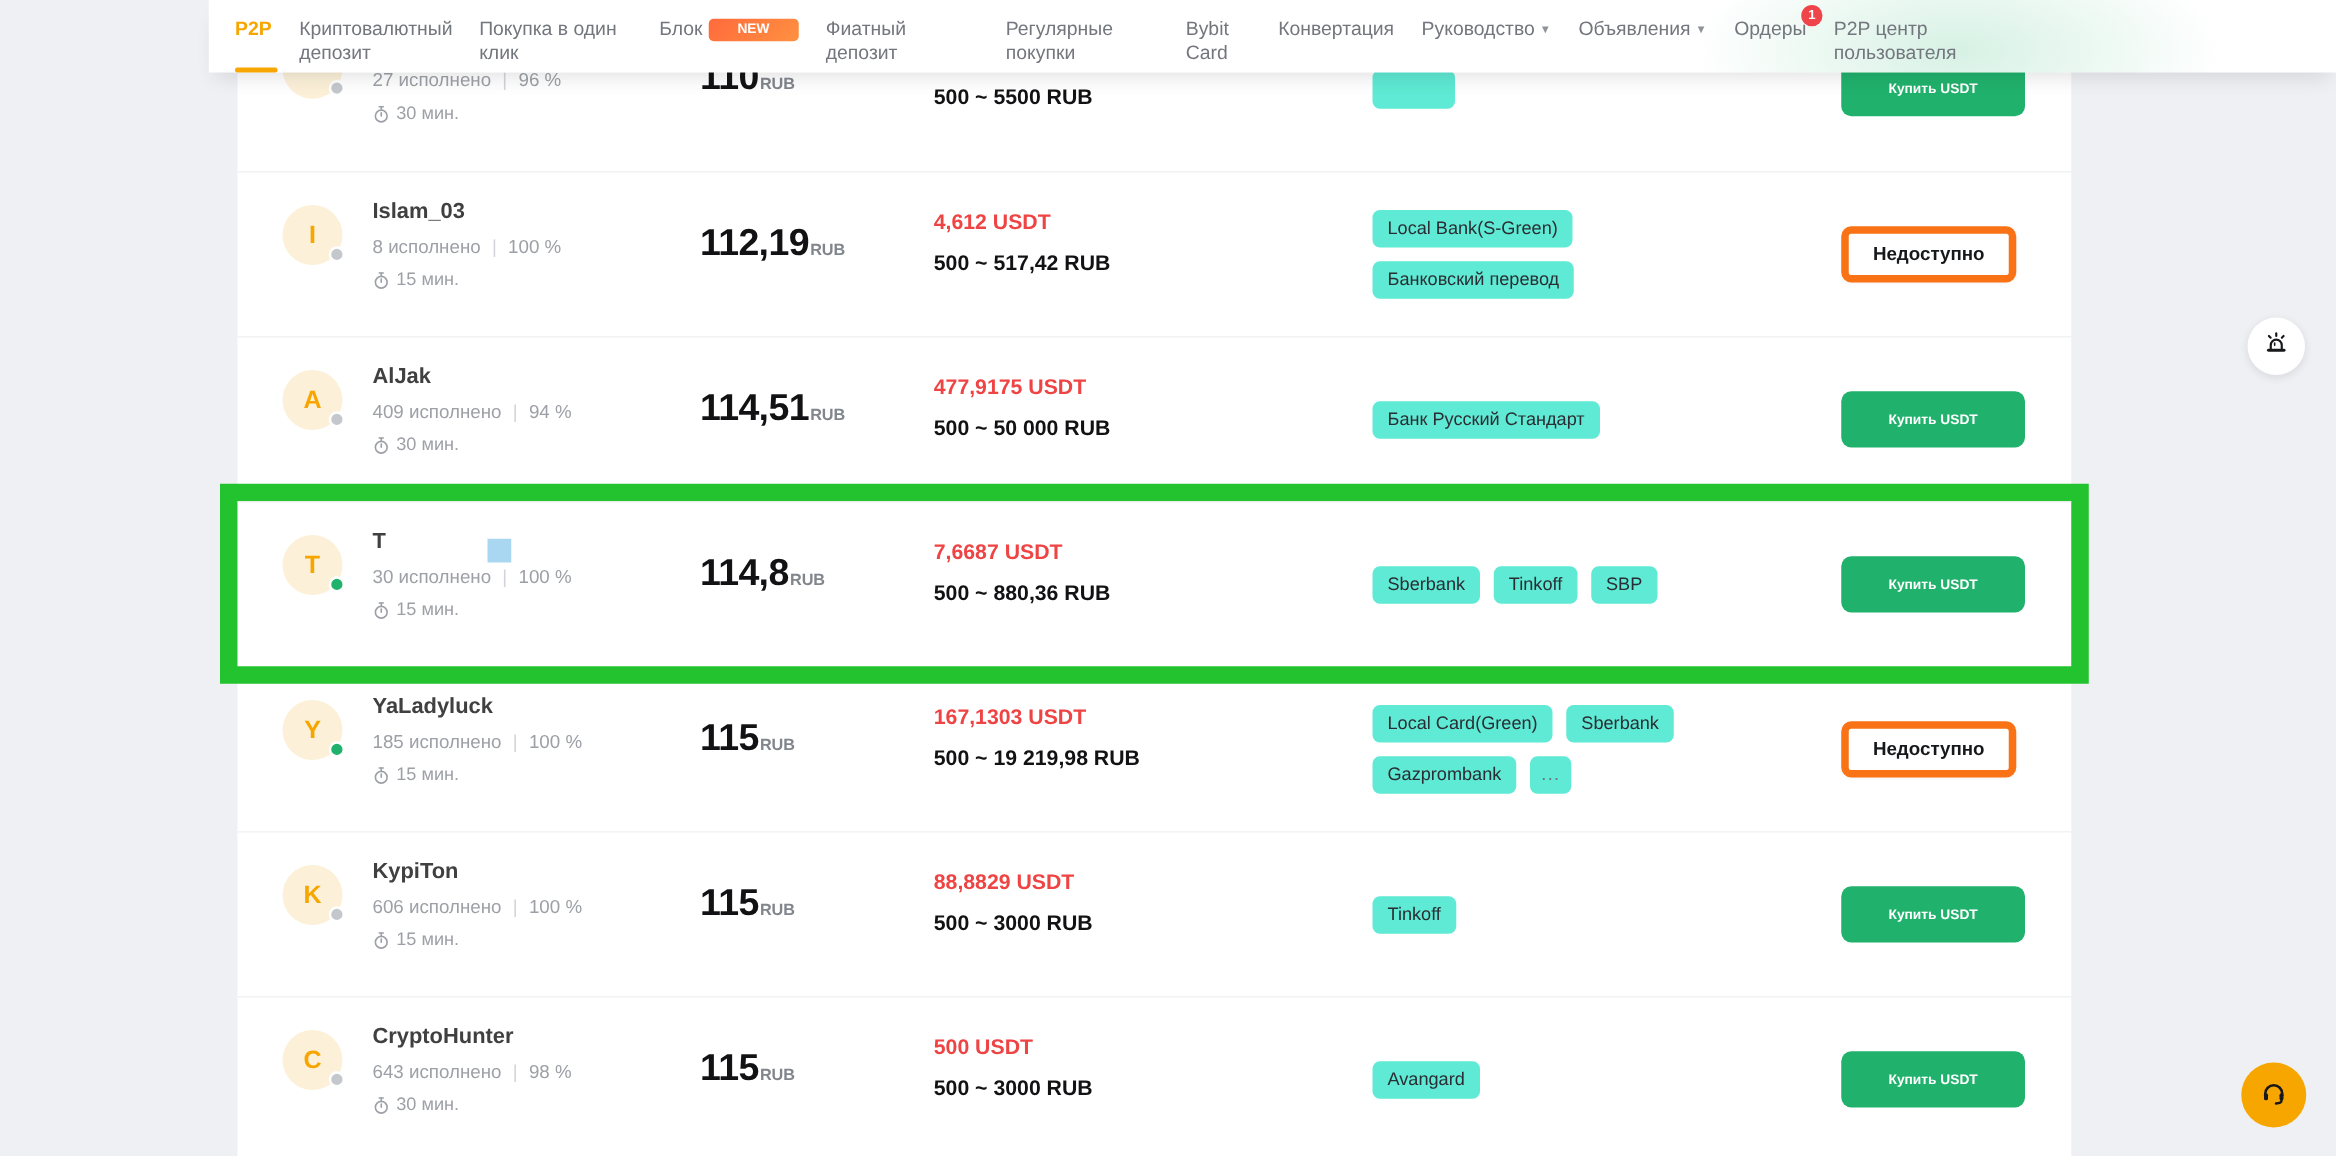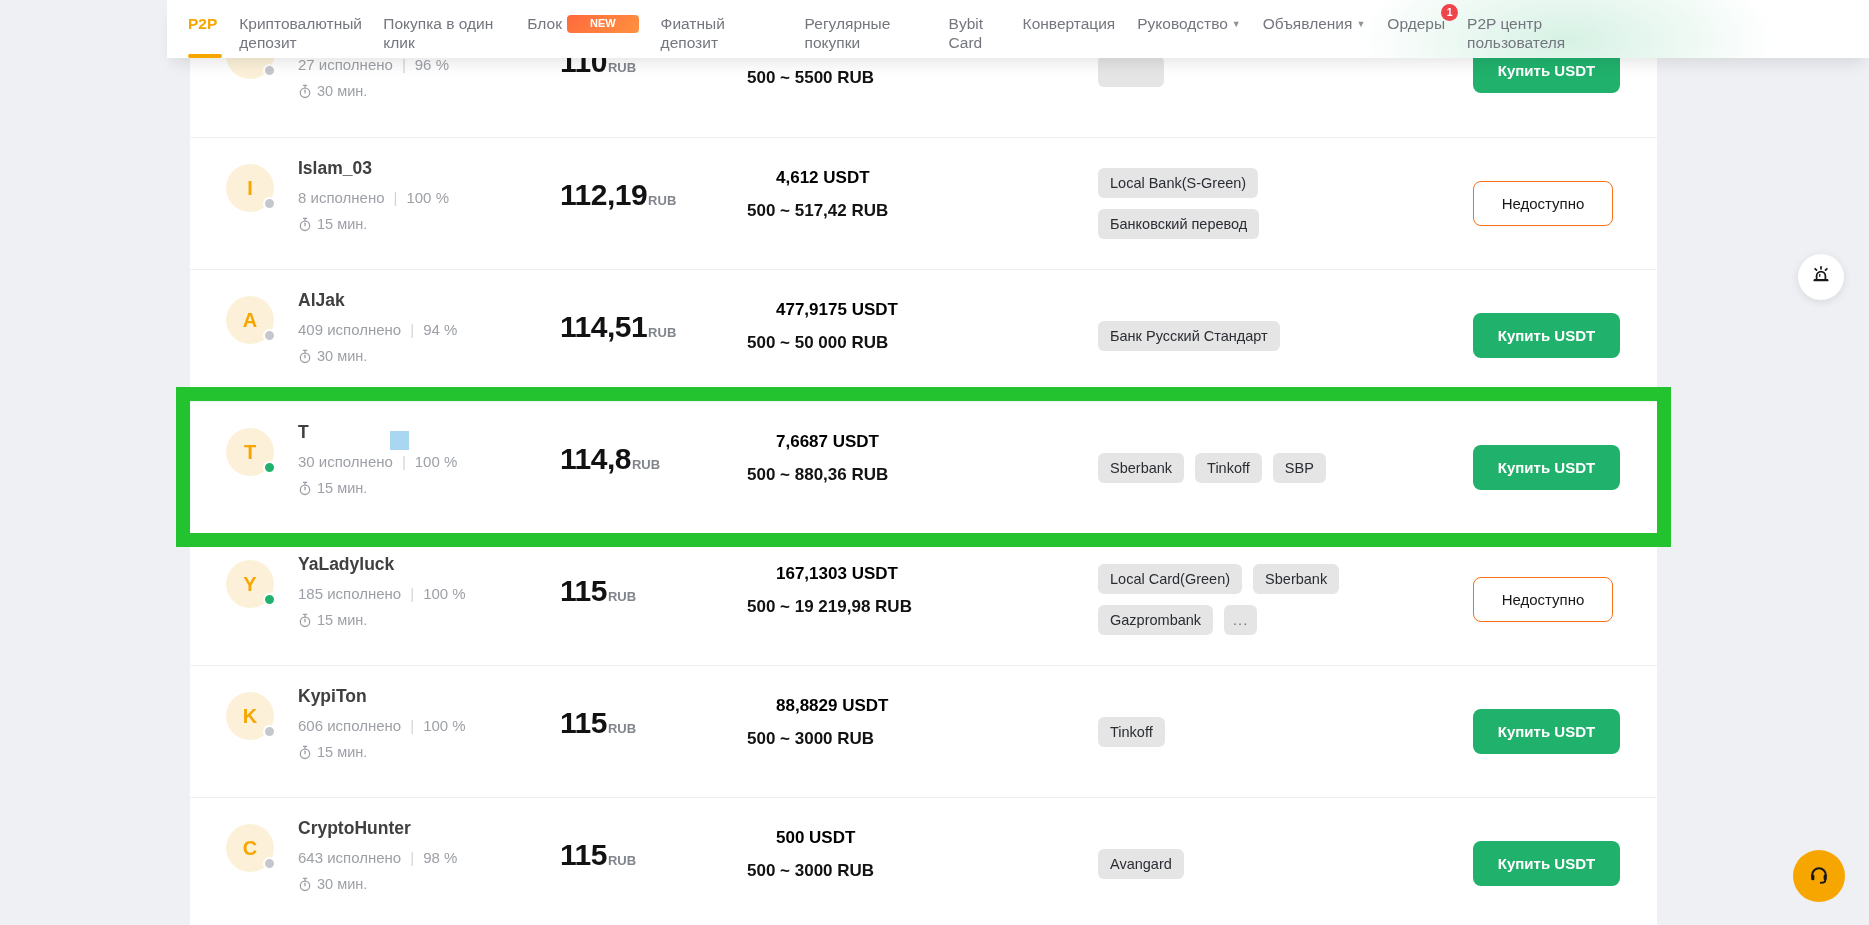--- a/index.html
+++ b/index.html
@@ -47,35 +47,35 @@
   .stats { position:absolute; left:108px; top:51px; font-size:15px; color:#9da0a6; }
   .stats .sep { color:#d2d4d9; margin:0 9px; }
   .timer { position:absolute; left:108px; top:78px; font-size:14.5px; color:#9da0a6;
     display:flex; align-items:flex-end; gap:5px; }
   .timer svg { flex:0 0 auto; }
 
   .price { position:absolute; left:370px; top:40px; display:flex; align-items:baseline; gap:1px; }
   .price .val { font-size:30px; font-weight:700; color:#121214; letter-spacing:-.5px; }
   .price .cur { font-size:13px; font-weight:600; color:#81858c; }
 
-  .amount { position:absolute; left:557px; top:30px; font-size:17px; font-weight:700; color:#000000;margin-left:29px; }
+  .amount { position:absolute; left:557px; top:30px; font-size:17px; font-weight:700; color:#ef4444; }
   .limits { position:absolute; left:557px; top:63px; font-size:17px; font-weight:700; color:#121214; }
 
   .tags { position:absolute; left:908px; top:0; bottom:0; width:315px; display:flex; flex-wrap:wrap;
     align-items:center; align-content:center; column-gap:11px; row-gap:11px; }
-  .tag { background:#e5e5e5; border-radius:6px; padding:7px 12px; font-size:14.5px; color:#2a2d33;
+  .tag { background:#5eead4; border-radius:6px; padding:7px 12px; font-size:14.5px; color:#2a2d33;
     cursor:pointer; white-space:nowrap; }
   .tag.empty { min-width:66px; min-height:31px; }
   .tag.more { padding:7px 9px; color:#6e7177; letter-spacing:1px; }
 
   .action { position:absolute; left:1283px; top:43px; }
   .btn-buy { width:147px; height:45px; border:none; border-radius:8px; background:#20b26c; color:#fff;
-    font-family:"Liberation Sans", sans-serif; font-size:15px; font-weight:700; cursor:pointer; }
-  .btn-unavailable { width:140px; height:45px; border:1px solid #f97316; border-radius:8px;
-    background:#fff; color:#17181a; font-size:15px; font-weight:400; display:flex; align-items:center;
+    font-family:"Liberation Sans", sans-serif; font-size:11px; font-weight:700; cursor:pointer; }
+  .btn-unavailable { width:140px; height:45px; border:6px solid #f97316; border-radius:8px;
+    background:#fff; color:#17181a; font-size:15px; font-weight:700; display:flex; align-items:center;
     justify-content:center; box-shadow:0 1px 3px rgba(0,0,0,.04); }
 
   .artifact-square { position:absolute; left:200px; top:29px; width:19px; height:19px; background:#a9d7f1; }
 
   
   .fab-alarm { position:absolute; left:1798px; top:254px; width:46px; height:46px; border-radius:50%;
     background:#ffffff; box-shadow:0 2px 8px rgba(20,22,28,.10); display:flex; align-items:center;
     justify-content:center; cursor:pointer; z-index:20; }
   .fab-support { position:absolute; left:1793px; top:850px; width:52px; height:52px; border-radius:50%;
     background:#f7a600; display:flex; align-items:center; justify-content:center; cursor:pointer; z-index:20; }

